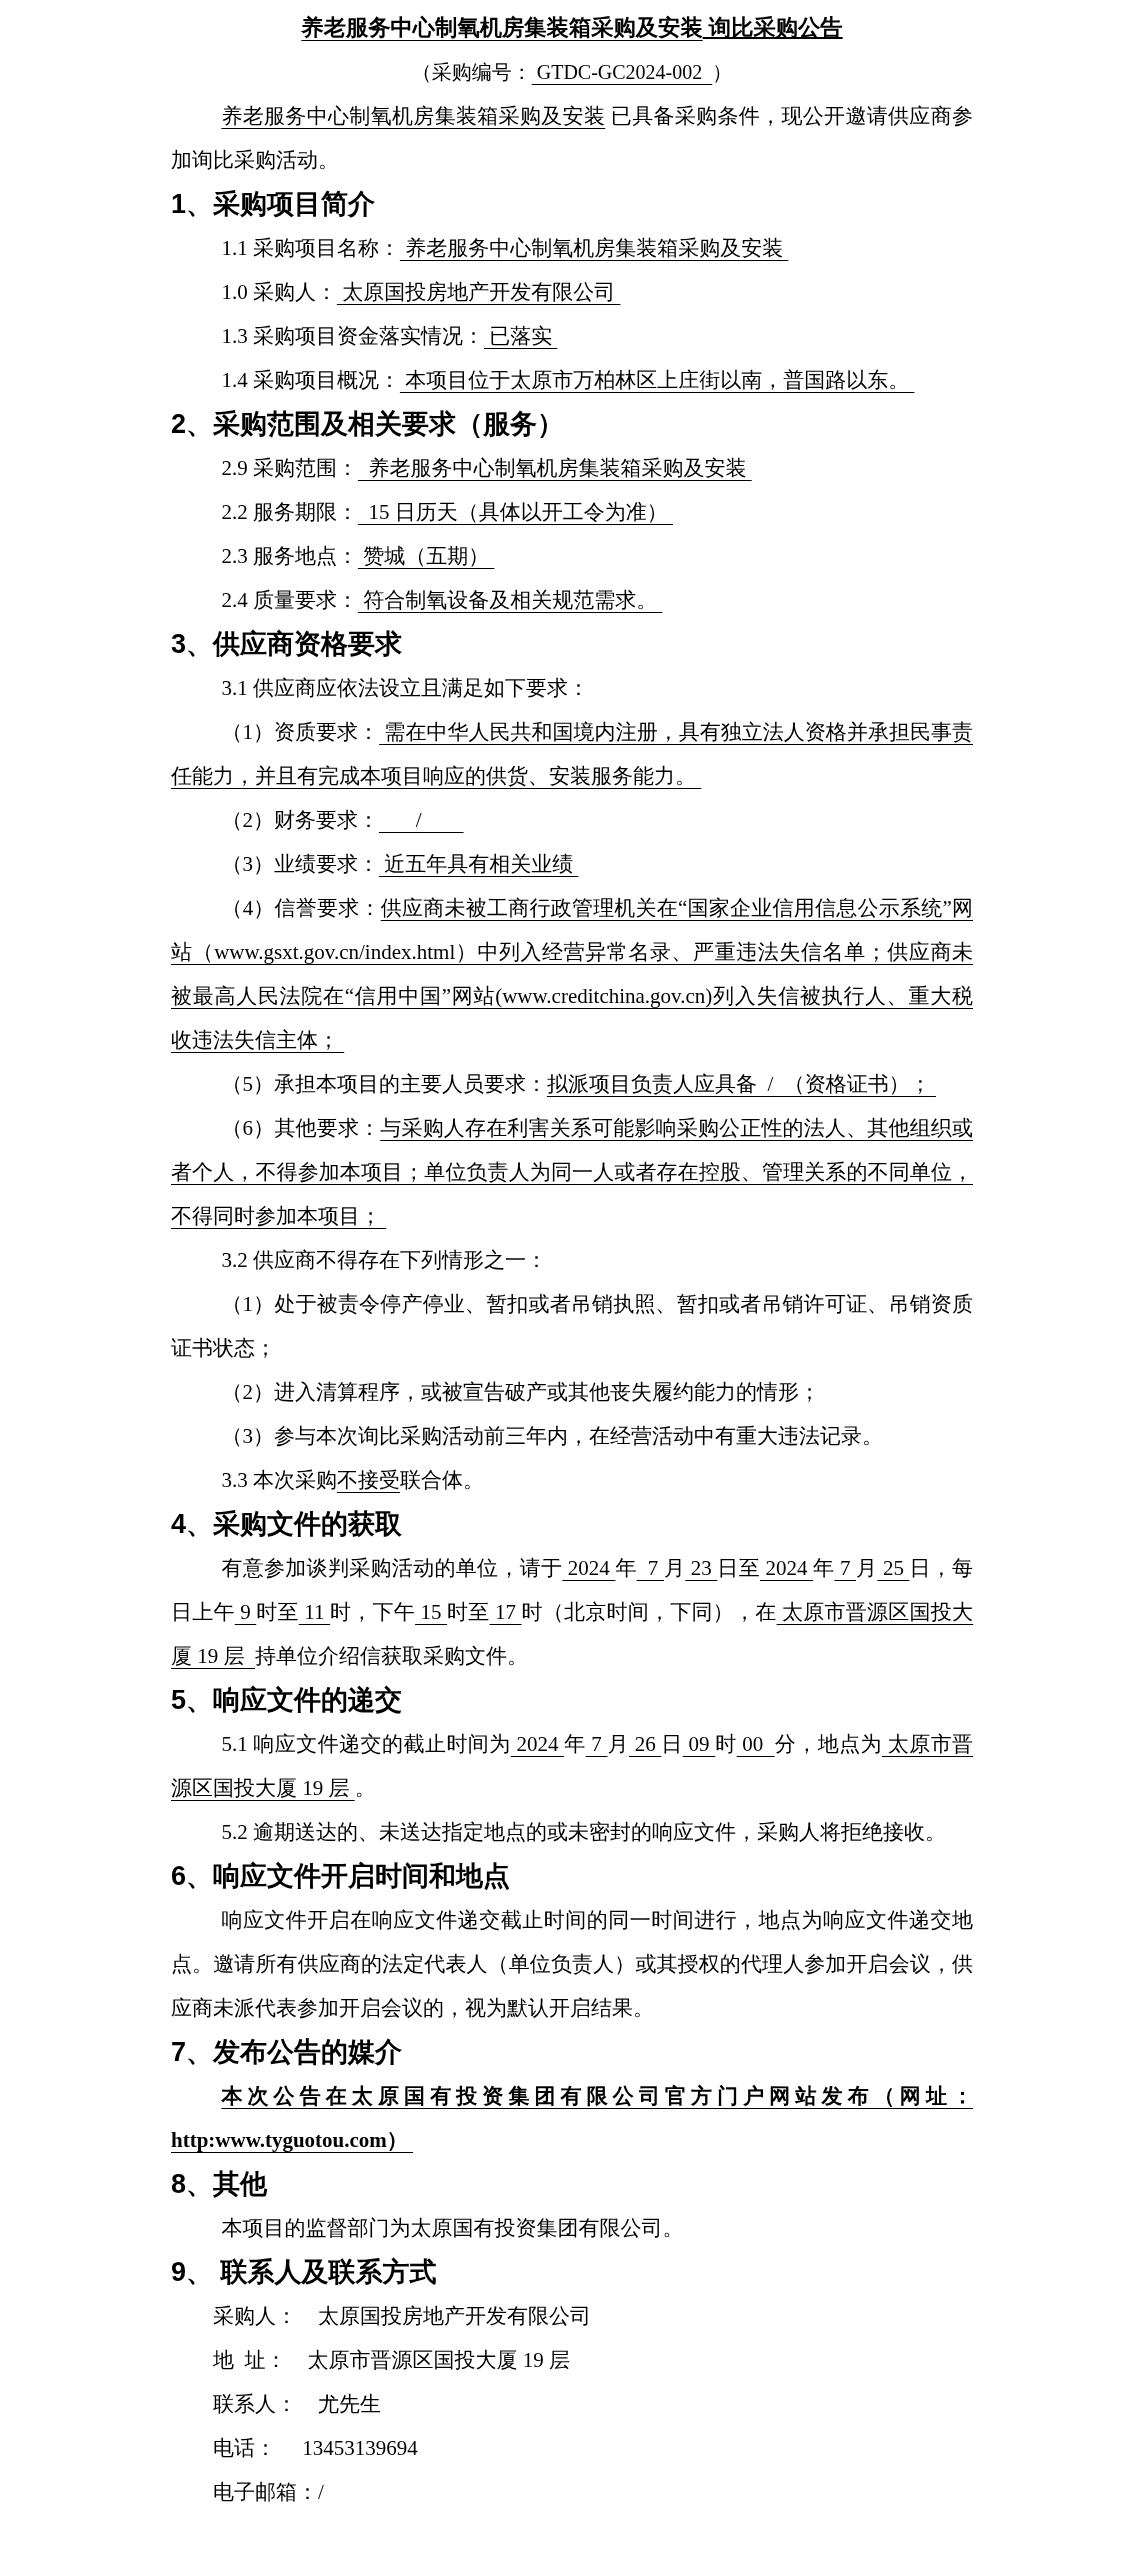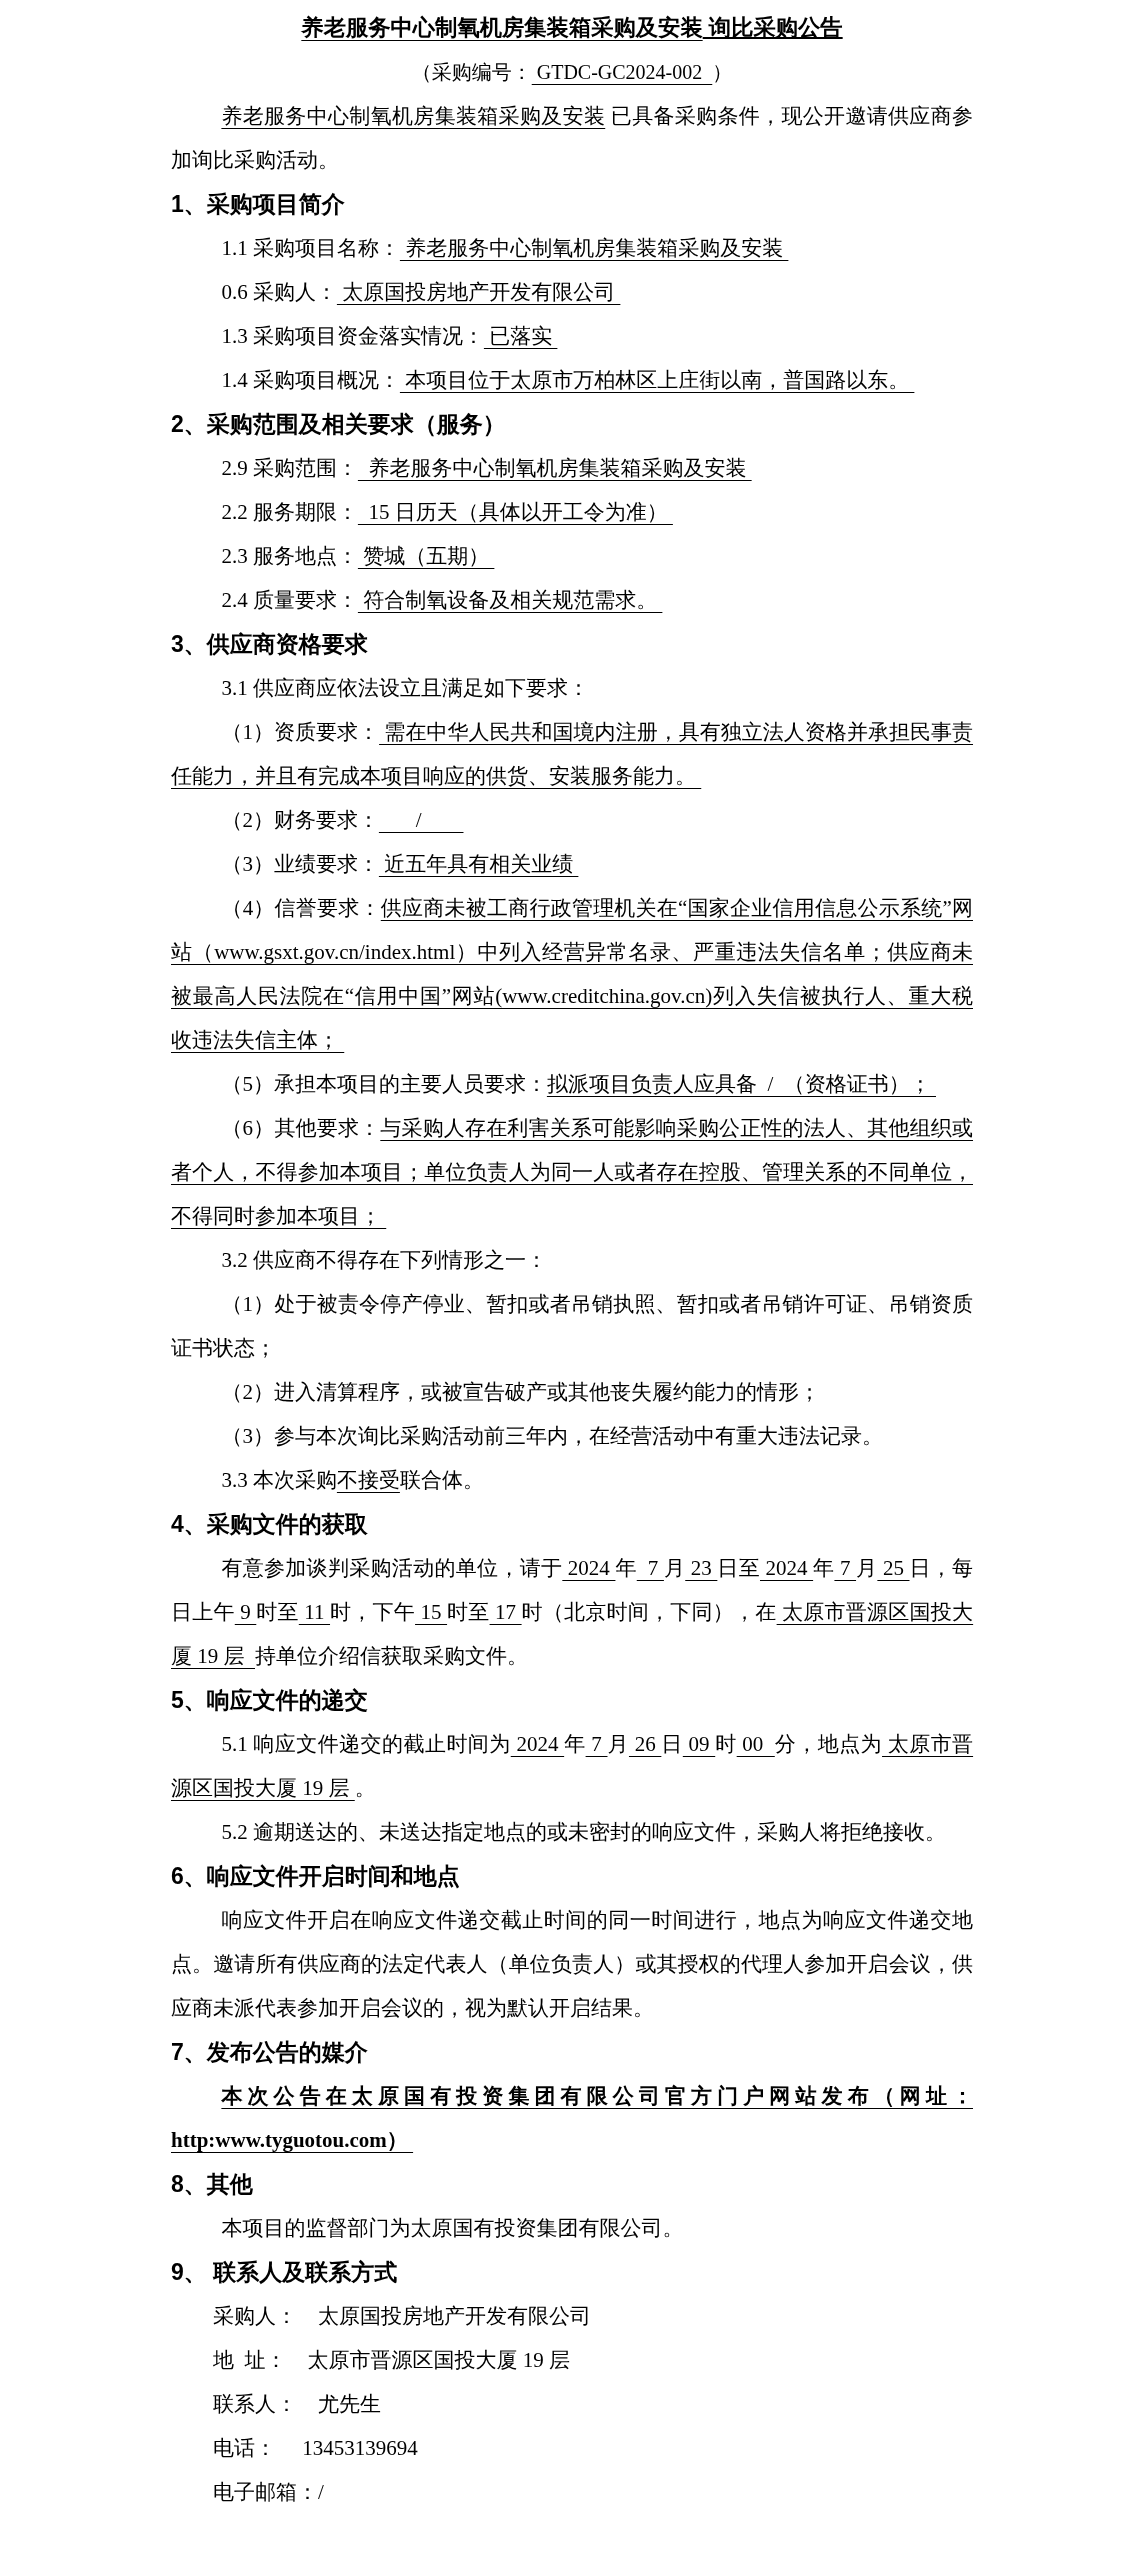--- a/index.html
+++ b/index.html
@@ -28,21 +28,21 @@
     font-weight: bold;
     font-size: 22.3px;
   }
   p.subtitle {
     text-align: center;
     font-size: 20px;
   }
   p.heading {
     font-family: "Liberation Sans", sans-serif;
     font-weight: bold;
-    font-size: 23px;
+    font-size: 27px;
     text-align: left;
   }
   p.body { text-indent: 2.4em; }
   p.contact { text-indent: 2em; text-align: left; }
   span.u {
     text-decoration: underline;
     text-decoration-thickness: 1.4px;
     text-underline-offset: 5px;
     text-decoration-skip-ink: none;
   }
@@ -51,21 +51,21 @@
 </style>
 </head>
 <body>
 
 <main>
     <p class="para title"><span class="u">养老服务中心制氧机房集装箱采购及安装</span><span class="hei"> 询比采购公告</span></p>
     <p class="para subtitle"><span>（采购编号：</span><span class="u">&nbsp;GTDC-GC2024-002&nbsp;&nbsp;</span><span>）</span></p>
     <p class="para body"><span class="u">养老服务中心制氧机房集装箱采购及安装</span><span> 已具备采购条件，现公开邀请供应商参加询比采购活动。</span></p>
     <p class="para heading"><span>1、采购项目简介</span></p>
     <p class="para body"><span>1.1 采购项目名称：</span><span class="u">&nbsp;养老服务中心制氧机房集装箱采购及安装&nbsp;</span></p>
-    <p class="para body"><span>0.6 采购人：</span><span class="u">&nbsp;太原国投房地产开发有限公司&nbsp;</span></p>
+    <p class="para body"><span>1.0 采购人：</span><span class="u">&nbsp;太原国投房地产开发有限公司&nbsp;</span></p>
     <p class="para body"><span>1.3 采购项目资金落实情况：</span><span class="u">&nbsp;已落实&nbsp;</span></p>
     <p class="para body"><span>1.4 采购项目概况：</span><span class="u">&nbsp;本项目位于太原市万柏林区上庄街以南，普国路以东。&nbsp;</span></p>
     <p class="para heading"><span>2、采购范围及相关要求（服务）</span></p>
     <p class="para body"><span>2.9 采购范围：</span><span class="u">&nbsp;&nbsp;养老服务中心制氧机房集装箱采购及安装&nbsp;</span></p>
     <p class="para body"><span>2.2 服务期限：</span><span class="u">&nbsp;&nbsp;15 日历天（具体以开工令为准）&nbsp;</span></p>
     <p class="para body"><span>2.3 服务地点：</span><span class="u">&nbsp;赞城（五期）&nbsp;</span></p>
     <p class="para body"><span>2.4 质量要求：</span><span class="u">&nbsp;符合制氧设备及相关规范需求。&nbsp;</span></p>
     <p class="para heading"><span>3、供应商资格要求</span></p>
     <p class="para body"><span>3.1 供应商应依法设立且满足如下要求：</span></p>
     <p class="para body"><span>（1）资质要求：</span><span class="u">&nbsp;需在中华人民共和国境内注册，具有独立法人资格并承担民事责任能力，并且有完成本项目响应的供货、安装服务能力。&nbsp;</span></p>

